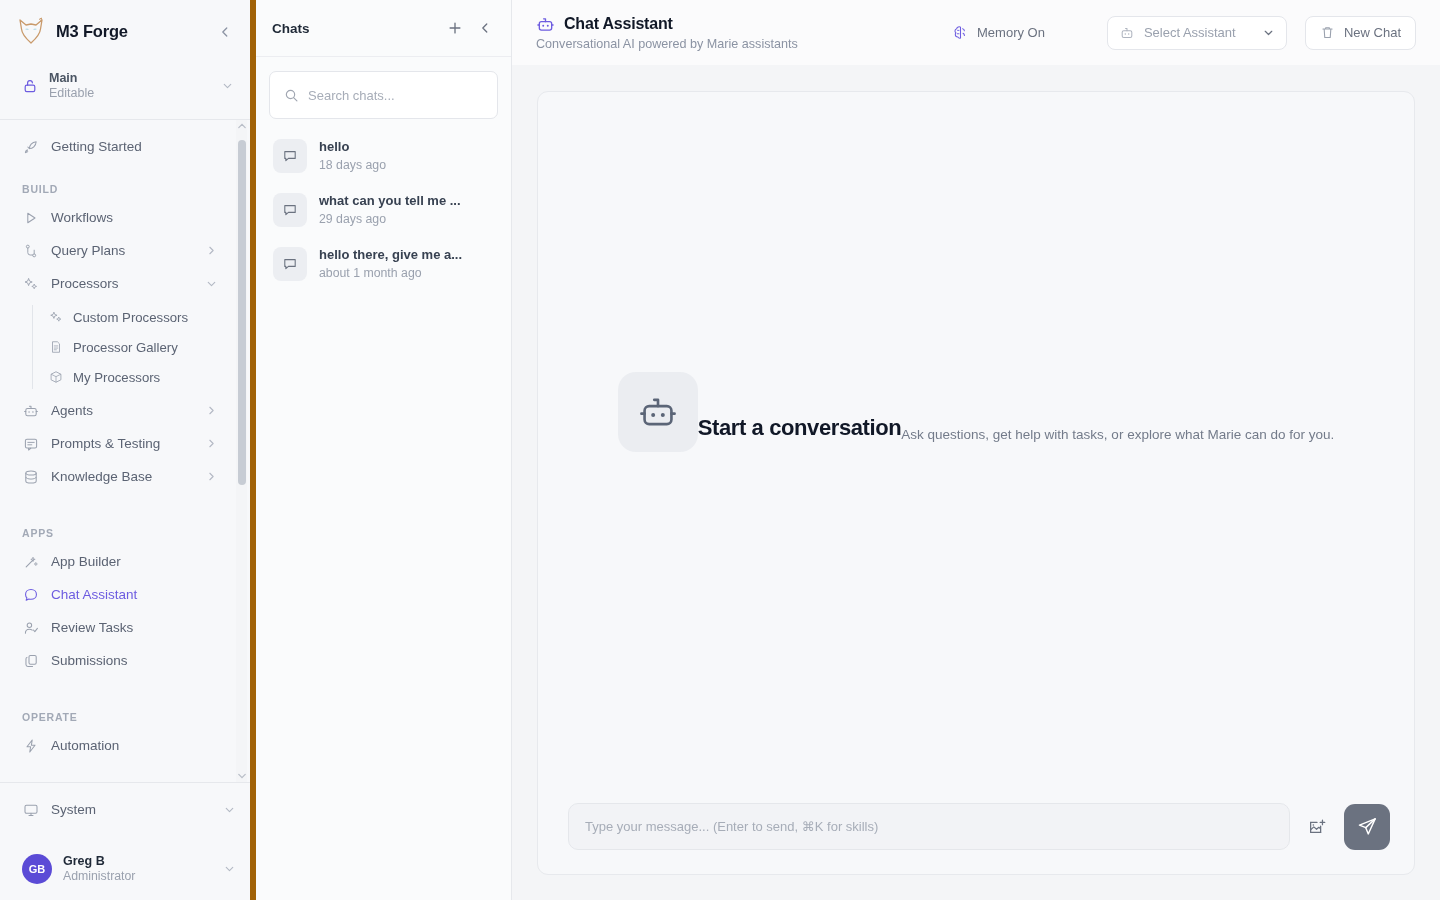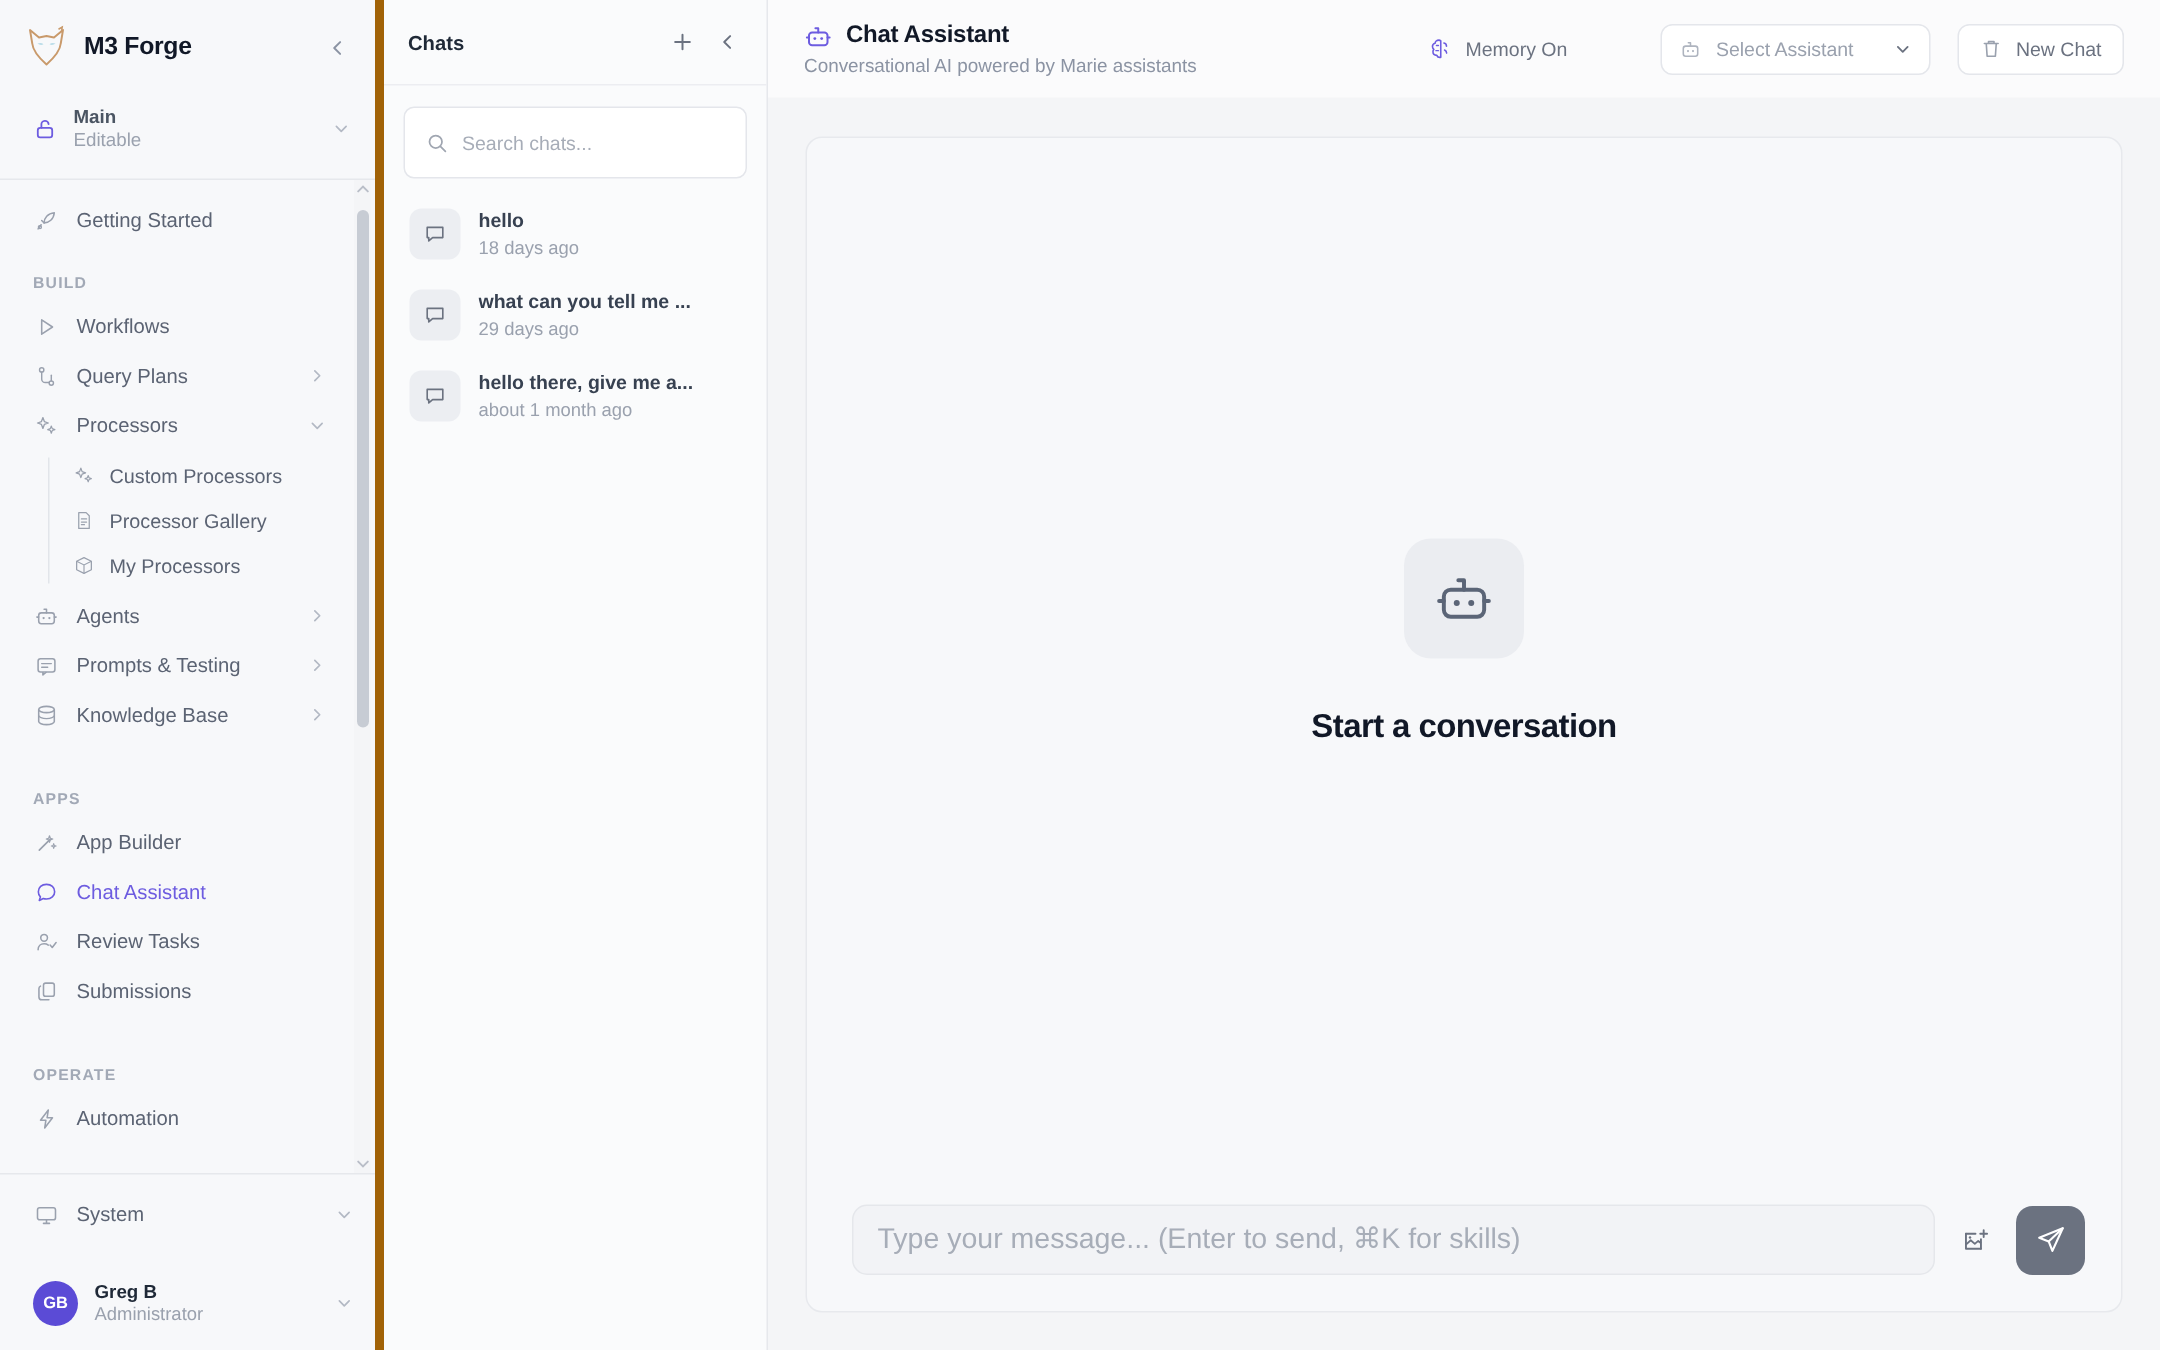--- a/index.html
+++ b/index.html
@@ -163,39 +163,39 @@
     display: flex; align-items: center; gap: 9px; padding: 0 14px;
     font-size: 13px; color: #6b7280; cursor: pointer;
   }
 
   .card-area { flex: 1; padding: 26px 25px 25px 25px; display: flex; }
   .chat-card {
     flex: 1; background: #f7f8fa; border: 1px solid #e7e9ed; border-radius: 11px;
     display: flex; flex-direction: column; overflow: hidden;
   }
   .empty {
-    flex: 1; display: flex; flex-direction: column; align-items: center; justify-content: center;
+    flex: 1; display: flex; flex-direction: row; align-items: center; justify-content: center;
     padding-bottom: 40px;
   }
   .empty-ico {
     width: 80px; height: 80px; border-radius: 18px; background: #ebedf1;
     display: flex; align-items: center; justify-content: center; color: #5b6577;
     margin-bottom: 32px;
   }
   .empty-title { font-size: 22px; font-weight: 700; color: #111827; letter-spacing: -0.4px; }
   .empty-sub { font-size: 13.5px; color: #737b8a; margin-top: 13px; }
 
   .composer { padding: 0 18px 24px 30px; display: flex; align-items: center; gap: 12px; }
   .msg-box {
     flex: 1; height: 47px; background: #f2f3f6; border: 1px solid #e5e7eb; border-radius: 10px;
     display: flex; align-items: center; padding: 0 16px;
   }
   .msg-input {
     flex: 1; border: none; outline: none; background: transparent;
-    font-size: 19px; color: #374151; font-family: inherit;
+    font-size: 13px; color: #374151; font-family: inherit;
   }
   .msg-input::placeholder { color: #a7adb8; }
   .attach-btn { width: 30px; height: 30px; display:flex;align-items:center;justify-content:center; color:#6b7280; cursor:pointer; }
   .send-btn {
     width: 46px; height: 46px; border-radius: 11px; background: #6b7280;
     display: flex; align-items: center; justify-content: center; color: #fff; cursor: pointer;
     margin-right: 6px;
   }
 </style>
 </head>
@@ -619,20 +619,21 @@
           <div class="empty-ico">
             <svg width="42" height="42" viewBox="0 0 20 20" fill="none">
               <rect x="3.6" y="7.2" width="12.8" height="8.6" rx="2.2" stroke="currentColor" stroke-width="1.25"></rect>
               <path d="M10 7.2 V4.2 M10 4.2 H8.2" stroke="currentColor" stroke-width="1.25" stroke-linecap="round"></path>
               <circle cx="7.7" cy="11.4" r="0.95" fill="currentColor"></circle>
               <circle cx="12.3" cy="11.4" r="0.95" fill="currentColor"></circle>
               <path d="M3.6 10.8 H2.1 M16.4 10.8 H17.9" stroke="currentColor" stroke-width="1.25" stroke-linecap="round"></path>
             </svg>
           </div>
           <div class="empty-title">Start a conversation</div>
+          <div class="empty-sub">Ask questions, get help with tasks, or explore what Marie can do for you.</div>
         </div>
 
         <div class="composer">
           <div class="msg-box">
             <input class="msg-input" type="text" placeholder="Type your message... (Enter to send, ⌘K for skills)" style="">
           </div>
           <div class="attach-btn">
             <svg width="20" height="20" viewBox="0 0 22 22" fill="none">
               <path d="M4 6 V17 H15" stroke="currentColor" stroke-width="1.4" stroke-linecap="round" stroke-linejoin="round"></path>
               <path d="M4 6 H11 M15 17 V10" stroke="currentColor" stroke-width="1.4" stroke-linecap="round"></path>

